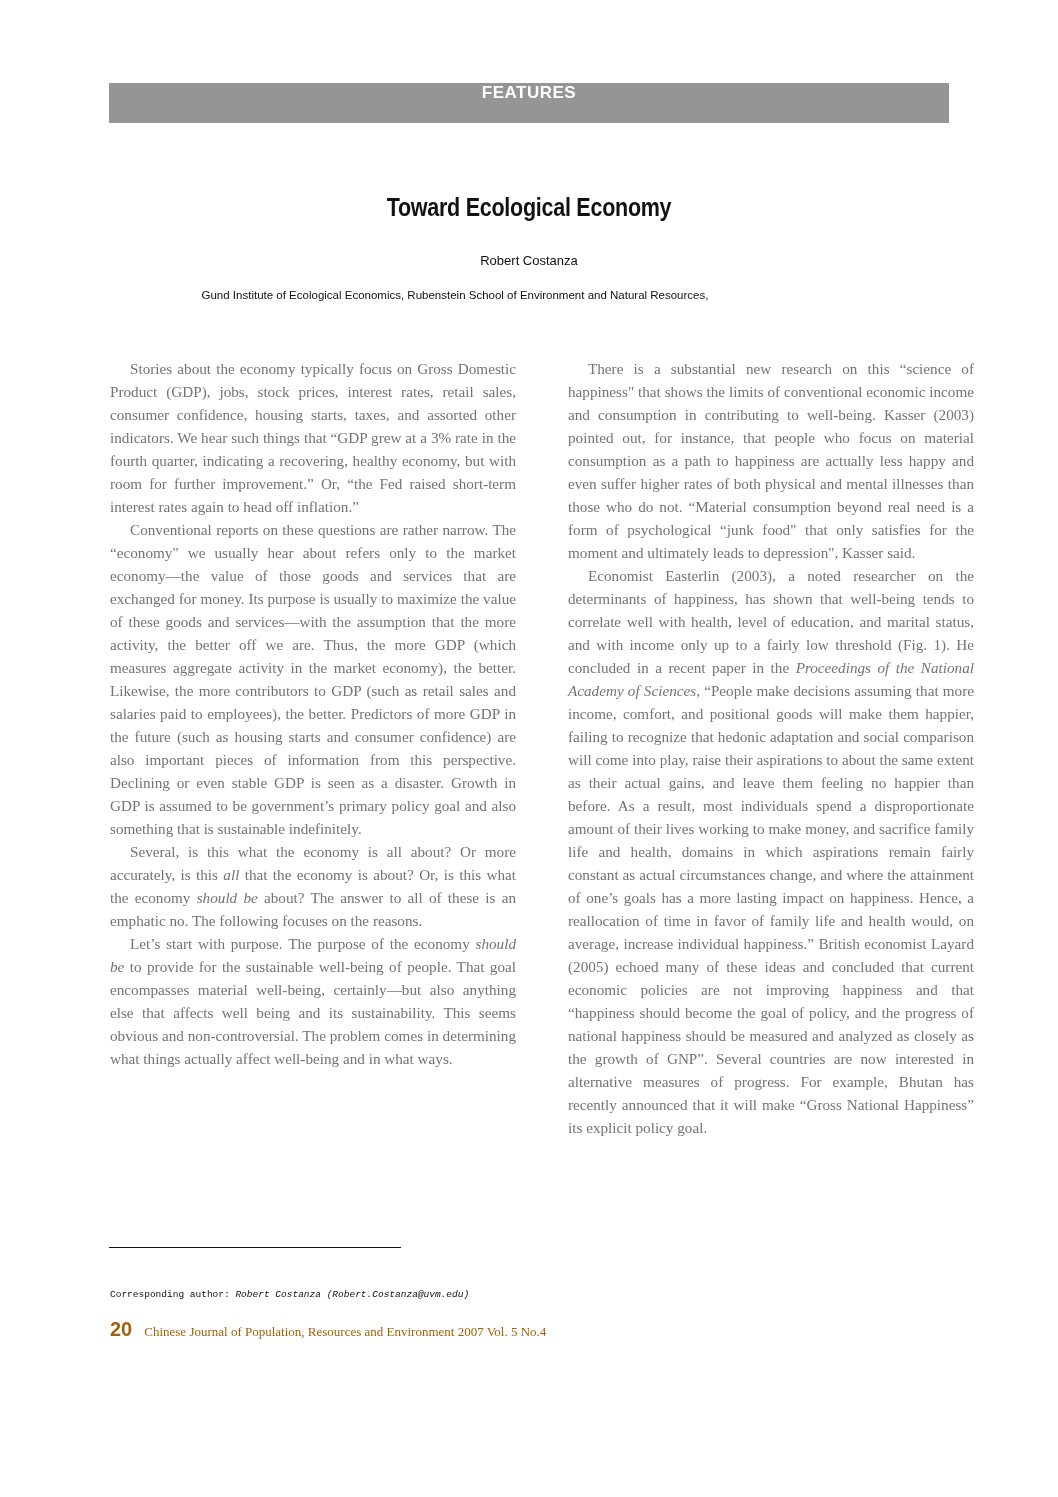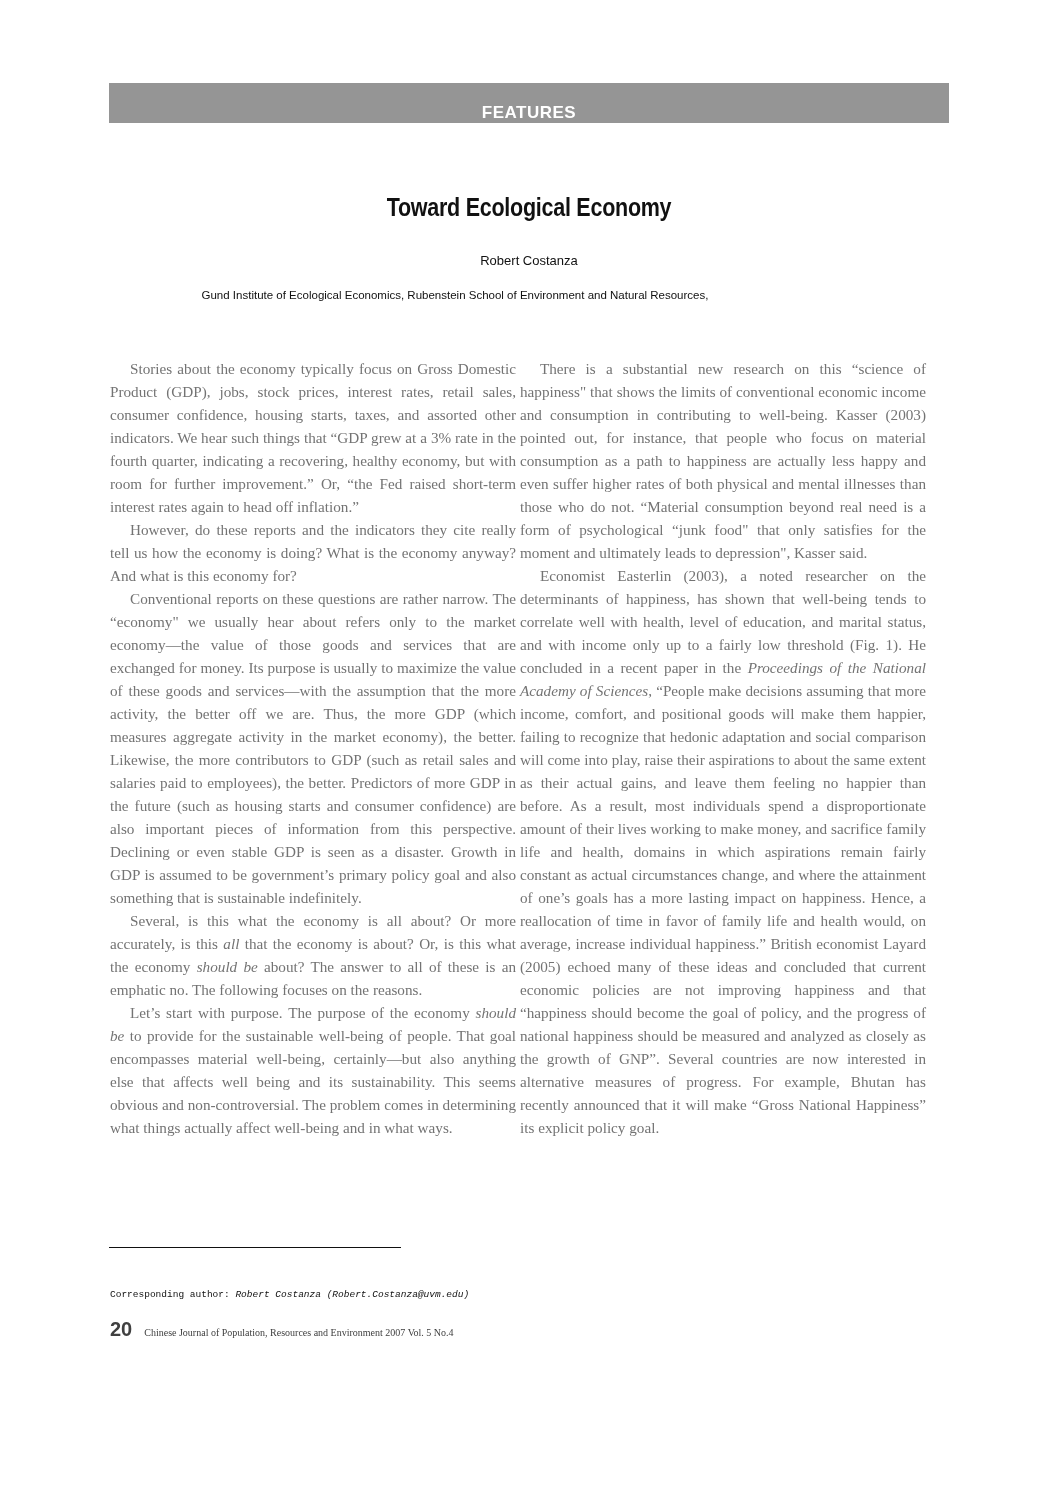--- a/index.html
+++ b/index.html
@@ -2,21 +2,21 @@
 <html><head>
 <meta charset="utf-8">
 <style>
   html, body { margin: 0; padding: 0; background: #ffffff; }
   body { width: 1058px; height: 1497px; position: relative; overflow: hidden; }
   .banner {
     position: absolute; left: 109px; top: 83px; width: 840px; height: 40px;
     background: #959595; color: #ffffff;
     font-family: "Liberation Sans", sans-serif; font-weight: bold;
     font-size: 17px; letter-spacing: 0.5px;
-    display: flex; align-items: flex-end; justify-content: center;
+    display: flex; align-items: flex-start; justify-content: center;
   }
   .title {
     position: absolute; left: 0; width: 1058px; top: 193px; text-align: center;
     font-family: "Liberation Sans", sans-serif; font-weight: bold; font-size: 25px;
     color: #111; transform: scaleX(0.86); transform-origin: center;
     letter-spacing: -0.3px;
   }
   .author {
     position: absolute; left: 0; width: 1058px; top: 253px; text-align: center;
     font-family: "Liberation Sans", sans-serif; font-size: 13px; color: #111;
@@ -24,53 +24,52 @@
   .affil {
     position: absolute; left: 0; width: 910px; top: 287px; text-align: center;
     font-family: "Liberation Sans", sans-serif; font-size: 11.5px; line-height: 16px; color: #111;
   }
   .col {
     position: absolute; top: 357px; width: 406px;
     font-family: "Liberation Serif", serif; font-size: 15.2px; line-height: 23px;
     color: #737373; text-align: justify;
   }
   .col.left { left: 110px; }
-  .col.right { left: 520px; }
+  .col.right { left: 568px; }
   .col p { margin: 0; text-indent: 20px; }
   .footrule {
     position: absolute; left: 109px; top: 1247px; width: 292px; height: 1px; background: #111;
   }
   .footnote {
     position: absolute; left: 110px; top: 1289px;
     font-family: Liberation Mono, monospace; font-size: 9.5px; color: #111;
   }
   .footnote em { font-style: italic; }
   .pagefooter {
     position: absolute; left: 110px; top: 1318px; display: flex; align-items: baseline; gap: 12px;
-    color: #404040;
+    color: #a16207;
   }
   .pagenum { font-family: "Liberation Sans", sans-serif; font-weight: bold; font-size: 20px; }
-  .journal { font-family: "Liberation Serif", serif; font-size: 10px; }
+  .journal { font-family: "Liberation Serif", serif; font-size: 13px; }
 </style>
 </head>
 <body>
 
 <div class="banner">
   <span>FEATURES</span>
 </div>
 
 <div class="title">Toward Ecological Economy</div>
 <div class="author">Robert Costanza</div>
 <div class="affil">
   <div>Gund Institute of Ecological Economics, Rubenstein School of Environment and Natural Resources,</div>
 </div>
 
 <div class="col left">
   <p>Stories about the economy typically focus on Gross Domestic Product (GDP), jobs, stock prices, interest rates, retail sales, consumer confidence, housing starts, taxes, and assorted other indicators. We hear such things that “GDP grew at a 3% rate in the fourth quarter, indicating a recovering, healthy economy, but with room for further improvement.” Or, “the Fed raised short-term interest rates again to head off inflation.”</p>
-  <p>However, do these reports and the indicators they cite really tell us how the economy is doing? What is the economy anyway? And what is this economy for?</p>
   <p>Conventional reports on these questions are rather narrow. The “economy" we usually hear about refers only to the market economy—the value of those goods and services that are exchanged for money. Its purpose is usually to maximize the value of these goods and services—with the assumption that the more activity, the better off we are. Thus, the more GDP (which measures aggregate activity in the market economy), the better. Likewise, the more contributors to GDP (such as retail sales and salaries paid to employees), the better. Predictors of more GDP in the future (such as housing starts and consumer confidence) are also important pieces of information from this perspective. Declining or even stable GDP is seen as a disaster. Growth in GDP is assumed to be government’s primary policy goal and also something that is sustainable indefinitely.</p>
   <p><span>Several, is this what the economy is all about? Or more accurately, is this </span><em>all</em><span> that the economy is about? Or, is this what the economy </span><em>should be</em><span> about? The answer to all of these is an emphatic no. The following focuses on the reasons.</span></p>
   <p><span>Let’s start with purpose. The purpose of the economy </span><em>should be</em><span> to provide for the sustainable well-being of people. That goal encompasses material well-being, certainly—but also anything else that affects well being and its sustainability. This seems obvious and non-controversial. The problem comes in determining what things actually affect well-being and in what ways.</span></p>
 </div>
 
 <div class="col right">
   <p>There is a substantial new research on this “science of happiness" that shows the limits of conventional economic income and consumption in contributing to well-being. Kasser (2003) pointed out, for instance, that people who focus on material consumption as a path to happiness are actually less happy and even suffer higher rates of both physical and mental illnesses than those who do not. “Material consumption beyond real need is a form of psychological “junk food" that only satisfies for the moment and ultimately leads to depression", Kasser said.</p>
   <p><span>Economist Easterlin (2003), a noted researcher on the determinants of happiness, has shown that well-being tends to correlate well with health, level of education, and marital status, and with income only up to a fairly low threshold (Fig. 1). He concluded in a recent paper in the </span><em>Proceedings of the National Academy of Sciences</em><span>, “People make decisions assuming that more income, comfort, and positional goods will make them happier, failing to recognize that hedonic adaptation and social comparison will come into play, raise their aspirations to about the same extent as their actual gains, and leave them feeling no happier than before. As a result, most individuals spend a disproportionate amount of their lives working to make money, and sacrifice family life and health, domains in which aspirations remain fairly constant as actual circumstances change, and where the attainment of one’s goals has a more lasting impact on happiness. Hence, a reallocation of time in favor of family life and health would, on average, increase individual happiness.” British economist Layard (2005) echoed many of these ideas and concluded that current economic policies are not improving happiness and that “happiness should become the goal of policy, and the progress of national happiness should be measured and analyzed as closely as the growth of GNP”. Several countries are now interested in alternative measures of progress. For example, Bhutan has recently announced that it will make “Gross National Happiness” its explicit policy goal.</span></p>
 </div>
 

